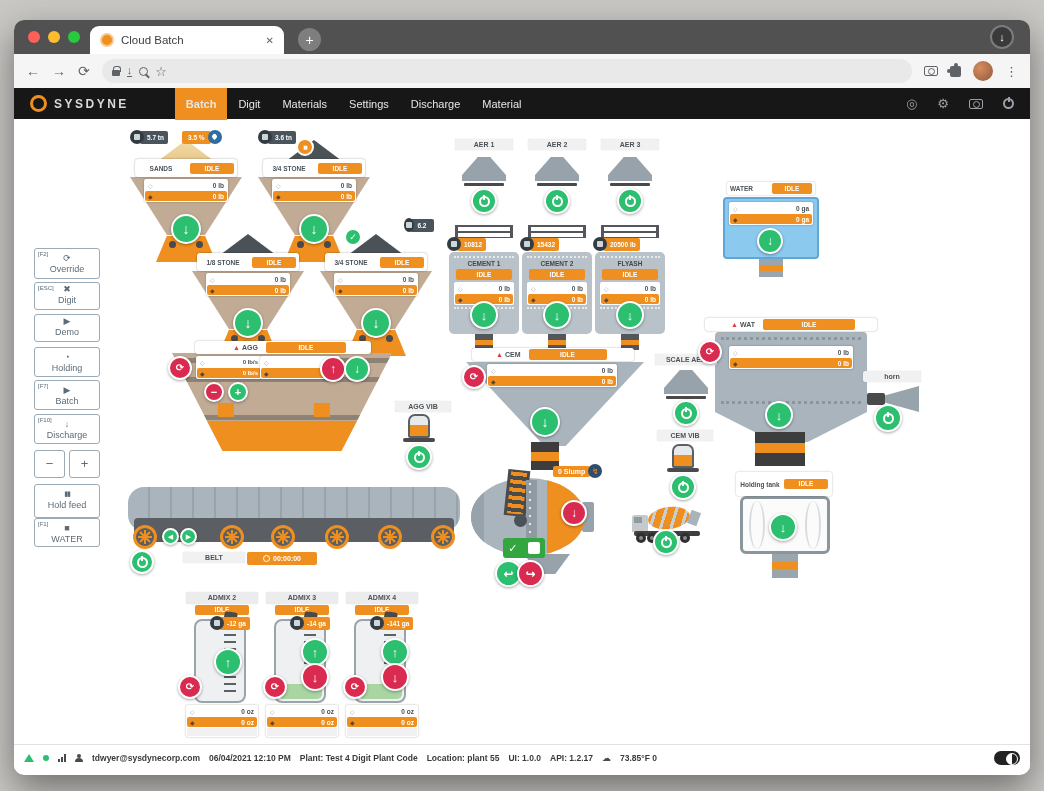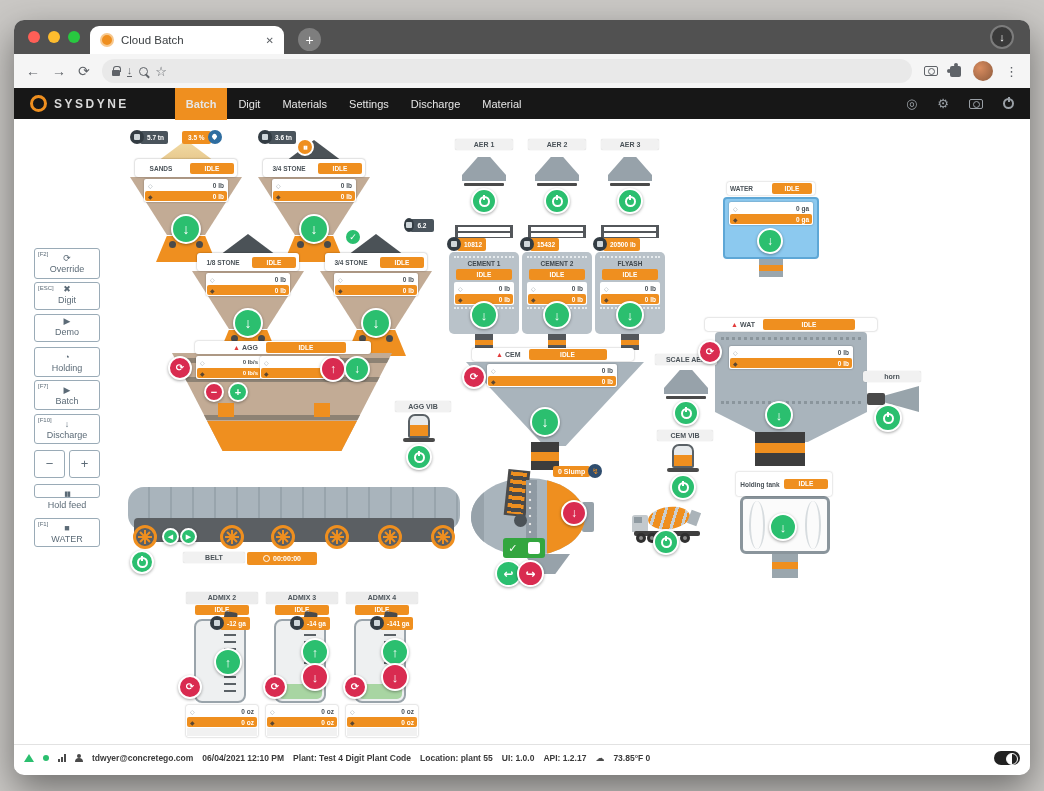--- a/index.html
+++ b/index.html
@@ -264,21 +264,21 @@
       <span class="ic">▶</span>
       <span class="lb">Batch</span>
     </div>
     <div class="sbtn" style="top:294px;height:30px">
       <span class="k">[F10]</span>
       <span class="ic">↓</span>
       <span class="lb">Discharge</span>
     </div>
     <div class="sbtn small" style="top:330px">−</div>
     <div class="sbtn small" style="top:330px;left:55px">+</div>
-    <div class="sbtn" style="top:364px;height:14px">
+    <div class="sbtn" style="top:364px;height:34px">
       <span class="ic" style="letter-spacing:-1px;font-size:7px">▮▮</span>
       <span class="lb">Hold feed</span>
     </div>
     <div class="sbtn" style="top:398px;height:29px">
       <span class="k">[F1]</span>
       <span class="ic">■</span>
       <span class="lb">WATER</span>
     </div>
 
     <div class="hop" style="left:116px;top:8px">
@@ -794,21 +794,21 @@
 
   <div class="statusbar">
     <span class="wifi"></span>
     <span class="gdot"></span>
     <span class="bars">
         <i style="height:3px"></i>
         <i style="height:5px"></i>
         <i style="height:8px"></i>
       </span>
     <span class="person"></span>
-    <span>tdwyer@concretego.com</span>
+    <span>tdwyer@sysdynecorp.com</span>
     <span>06/04/2021 12:10 PM</span>
     <span>Plant: Test 4 Digit Plant Code</span>
     <span>Location: plant 55</span>
     <span>UI: 1.0.0</span>
     <span>API: 1.2.17</span>
     <span class="cloudi">☁</span>
     <span>73.85°F 0</span>
     <span class="toggle"></span>
   </div>
 

